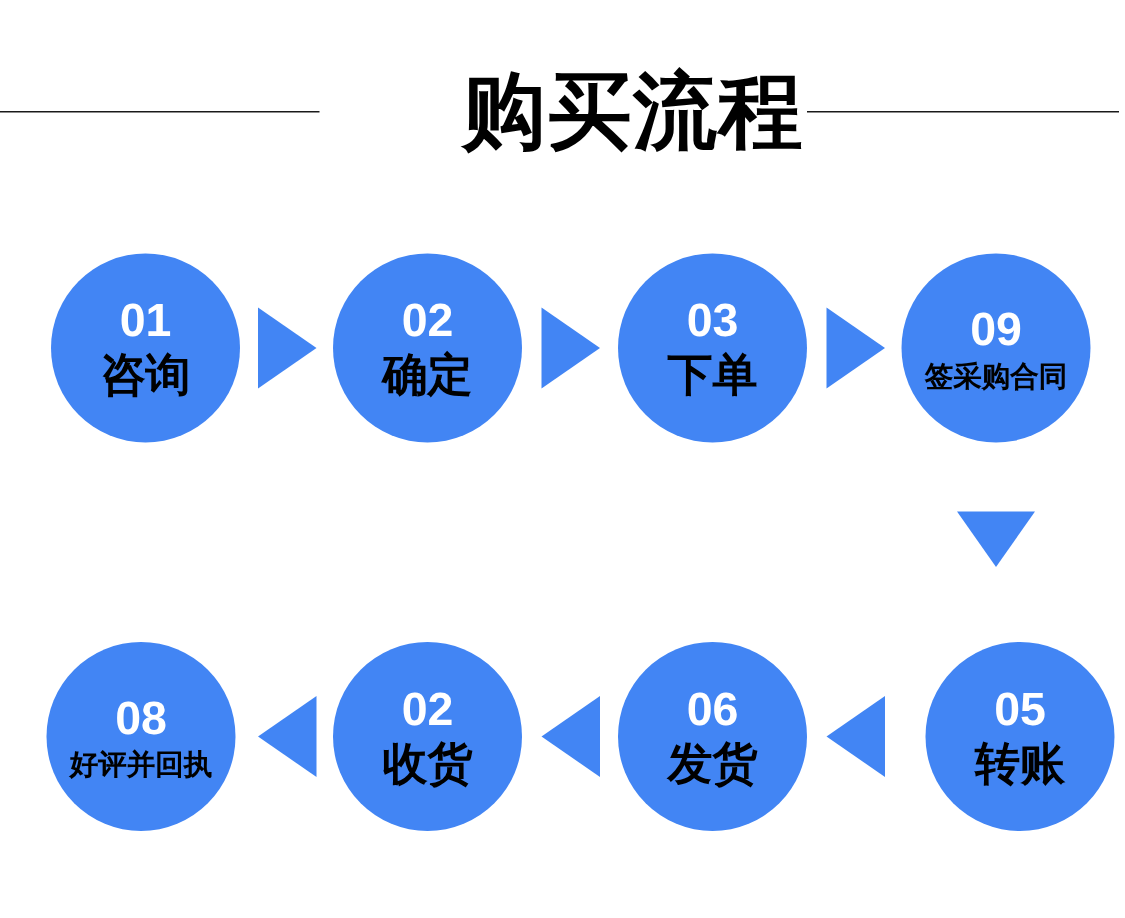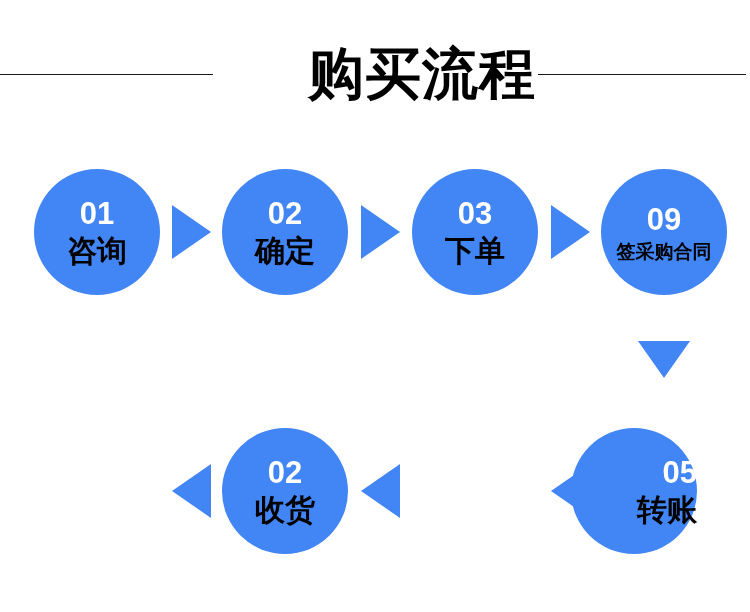--- a/index.html
+++ b/index.html
@@ -140,31 +140,39 @@
 
   <div class="arrow arrow-right" style="left:551px; top:205px;"></div>
 
   <div class="step" style="left:601px; top:169px;">
     <div class="step-num">09</div>
     <div class="step-label small">签采购合同</div>
   </div>
 
   <div class="arrow arrow-down" style="left:638px; top:341px;"></div>
 
+  <div class="step" style="left:31px; top:428px;">
+    <div class="step-num">08</div>
+    <div class="step-label small">好评并回执</div>
+  </div>
 
   <div class="arrow arrow-left" style="left:172px; top:464px;"></div>
 
   <div class="step" style="left:222px; top:428px;">
     <div class="step-num">02</div>
     <div class="step-label">收货</div>
   </div>
 
   <div class="arrow arrow-left" style="left:361px; top:464px;"></div>
 
+  <div class="step" style="left:412px; top:428px;">
+    <div class="step-num">06</div>
+    <div class="step-label">发货</div>
+  </div>
 
   <div class="arrow arrow-left" style="left:551px; top:464px;"></div>
 
-  <div class="step" style="left:571px; top:428px;align-items:flex-end;">
+  <div class="step" style="left:617px; top:428px;">
     <div class="step-num">05</div>
     <div class="step-label">转账</div>
   </div>
 
 </div>
 
 </body></html>

